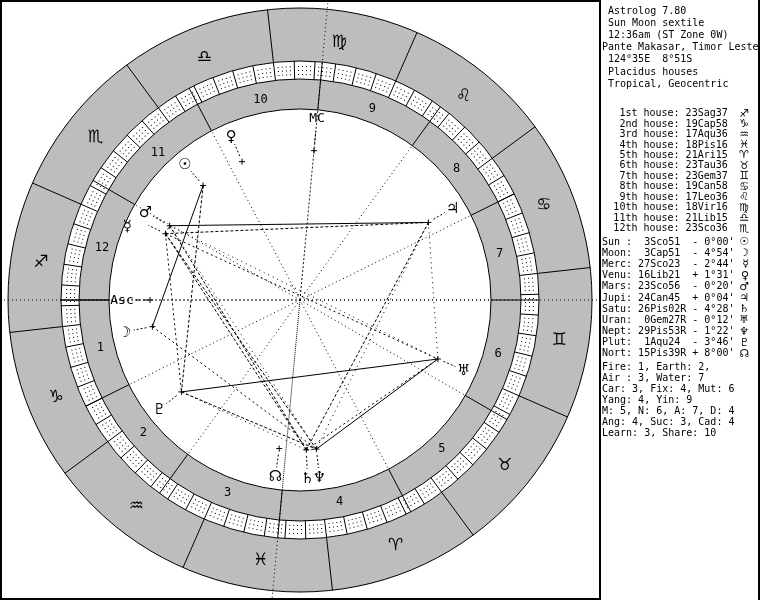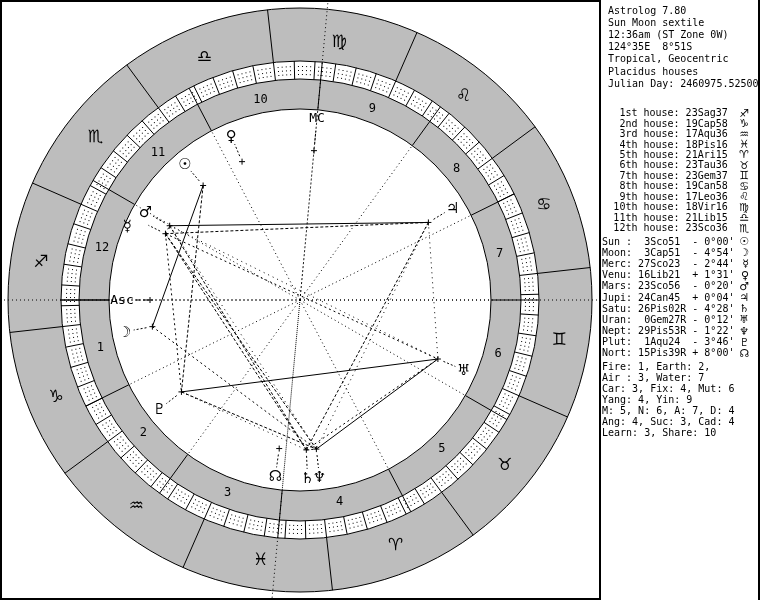--- a/index.html
+++ b/index.html
@@ -1102,24 +1102,24 @@
       <text x="317.0628259170466" y="121.79720097725018" font-size="13" font-family="&quot;DejaVu Sans Mono&quot;,&quot;Liberation Mono&quot;,monospace" text-anchor="middle" fill="#000">MC</text>
     </svg>
   <div class="divider"></div>
 
   <div class="panel">
 
     <div class="block b-header" style="top:5px">
       <div class="row"><span class="t"> Astrolog 7.80</span></div>
       <div class="row"><span class="t"> Sun Moon sextile</span></div>
       <div class="row"><span class="t"> 12:36am (ST Zone 0W)</span></div>
+      <div class="row"><span class="t">Pante Makasar, Timor Leste</span></div>
       <div class="row"><span class="t"> 124°35E  8°51S</span></div>
+      <div class="row"><span class="t"> Placidus houses</span></div>
       <div class="row"><span class="t"> Tropical, Geocentric</span></div>
-      <div class="row"><span class="t"> Placidus houses</span></div>
-      <div class="row"><span class="t"> Julian Day: 2460975.52500</span></div>
     </div>
 
     <div class="block b-houses" style="top:108px">
       <div class="row"><span class="t"> 1st house: 23Sag37</span><span class="g">♐</span></div>
       <div class="row"><span class="t"> 2nd house: 19Cap58</span><span class="g">♑</span></div>
       <div class="row"><span class="t"> 3rd house: 17Aqu36</span><span class="g">♒</span></div>
       <div class="row"><span class="t"> 4th house: 18Pis16</span><span class="g">♓</span></div>
       <div class="row"><span class="t"> 5th house: 21Ari15</span><span class="g">♈</span></div>
       <div class="row"><span class="t"> 6th house: 23Tau36</span><span class="g">♉</span></div>
       <div class="row"><span class="t"> 7th house: 23Gem37</span><span class="g">♊</span></div>

